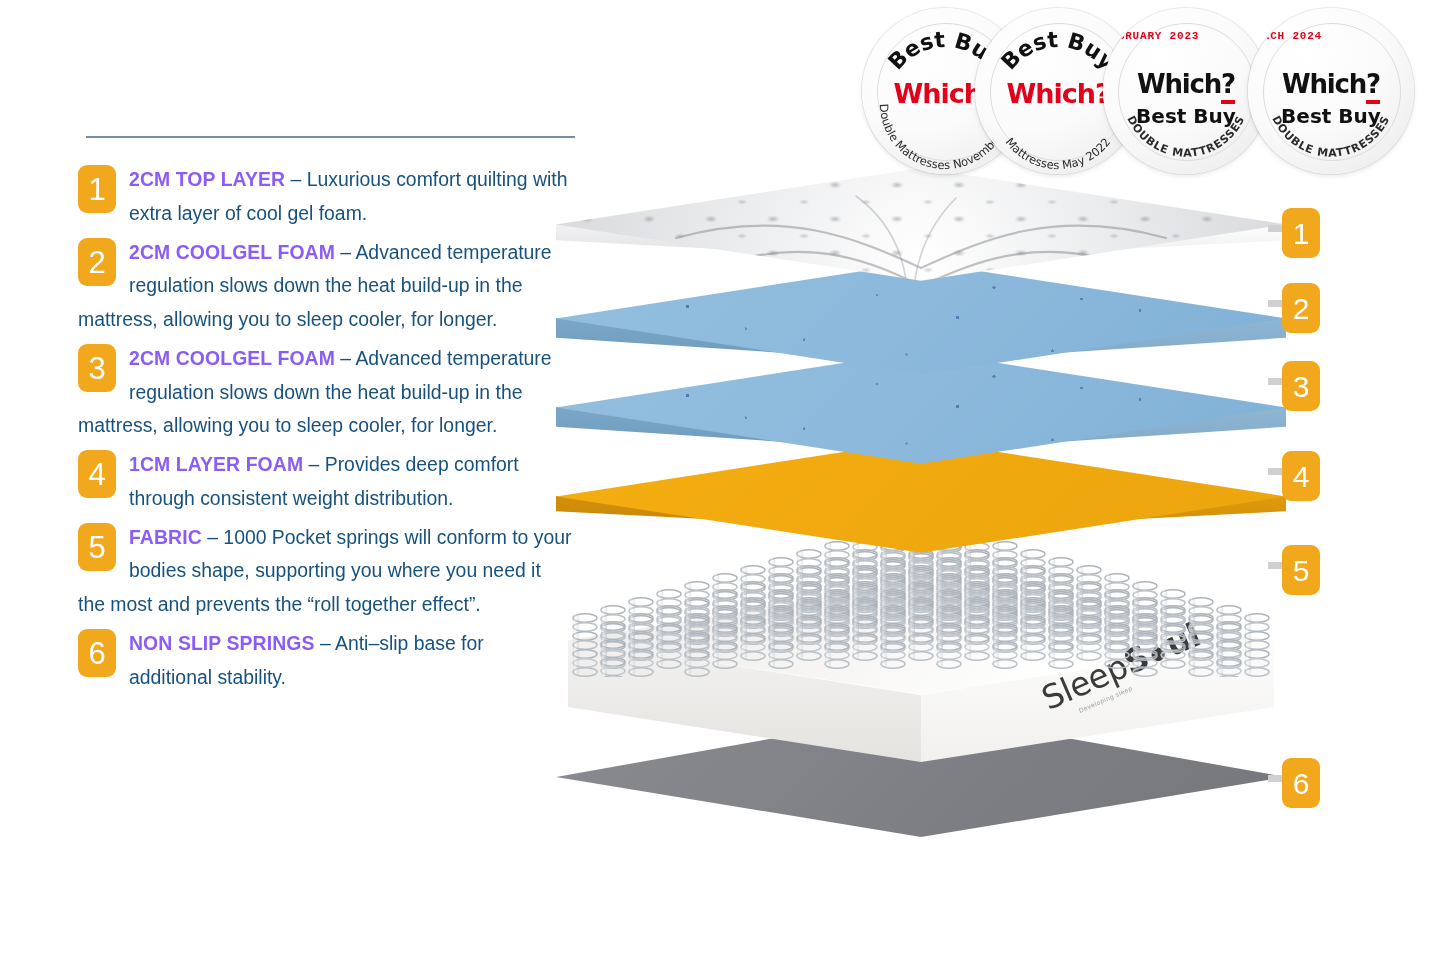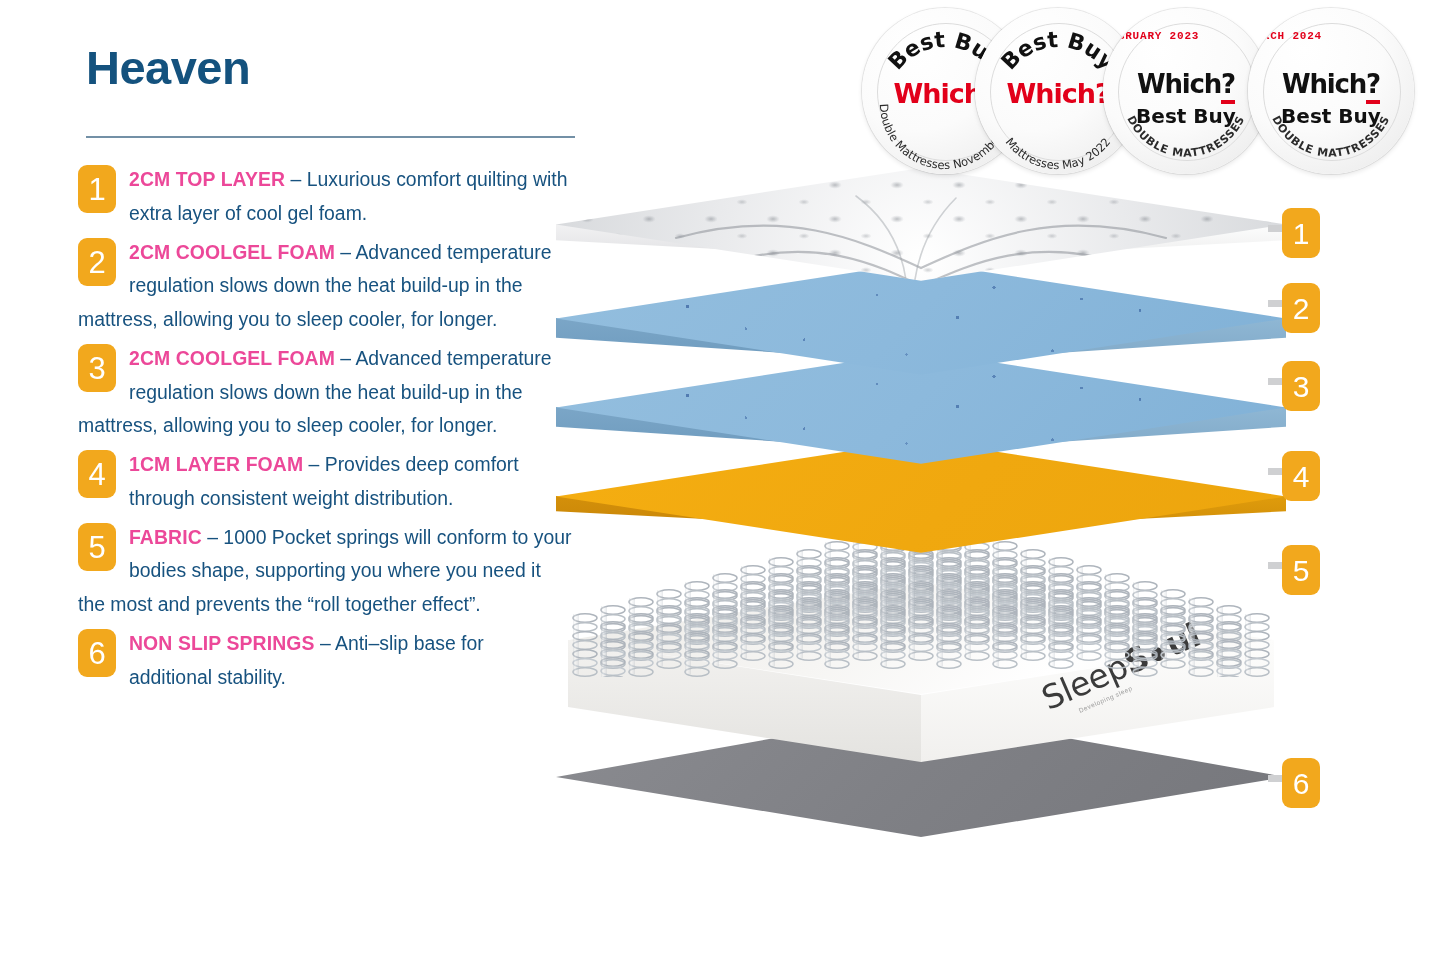--- a/index.html
+++ b/index.html
@@ -18,21 +18,21 @@
 
   #layer-list{position:absolute;left:78px;top:163px;width:494px;}
 
   .layer-item{position:relative;margin-bottom:5px;color:#1b5280;}
   .num-badge{float:left;width:38px;height:48px;margin-right:13px;margin-top:2px;
     background:#f2a81d;border-radius:9px;color:#fff;
     font-size:31px;line-height:50px;text-align:center;font-weight:400;
     font-family:"Liberation Sans","DejaVu Sans",sans-serif;}
   .layer-text{font-size:19.4px;line-height:1.74;color:#17527f;
     text-align:left;}
-  .layer-text .hd{font-weight:bold;color:#ec4899;letter-spacing:.1px;}
+  .layer-text .hd{font-weight:bold;color:#8b5cf6;letter-spacing:.1px;}
   .clearfix:after{content:"";display:block;clear:both;}
 
   
   #mattress-stage{position:absolute;left:556px;top:0;width:889px;height:964px;}
 
   
   .slab{position:absolute;left:0;}
   .slab .face-top{position:absolute;left:0;top:0;width:100%;height:100%;
      clip-path:polygon(50% 0,100% 30.5%,50% 61%,0 30.5%);}
   .slab .edge-l{position:absolute;left:0;width:50%;
@@ -150,21 +150,20 @@
      font-weight:bold;font-size:20px;color:#111;
      font-family:"DejaVu Sans","Liberation Sans",sans-serif;}
 
   .arc-text{position:absolute;left:0;top:0;width:100%;height:100%;}
 </style>
 </head>
 <body>
 
 <div id="left-col">
 
-  <div id="page-title">Heaven</div>
 
   <div id="title-rule"></div>
 
   <div id="layer-list">
 
     <div class="layer-item clearfix">
       <div class="num-badge">1</div>
       <div class="layer-text"><span class="hd">2CM TOP LAYER</span><span> – </span><span>Luxurious comfort quilting with extra layer of cool gel foam.</span></div>
     </div>
 

